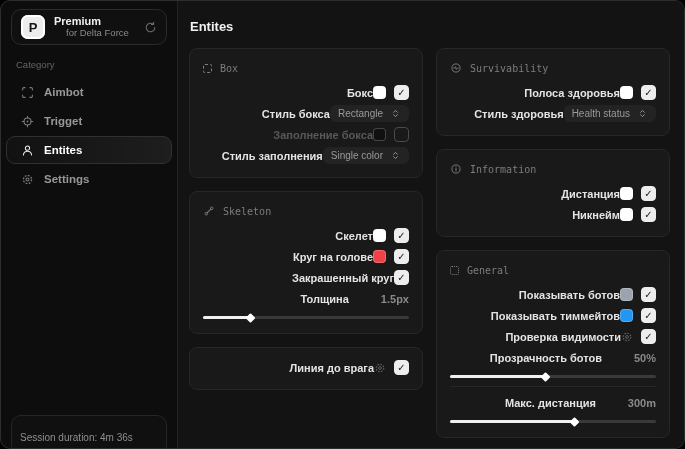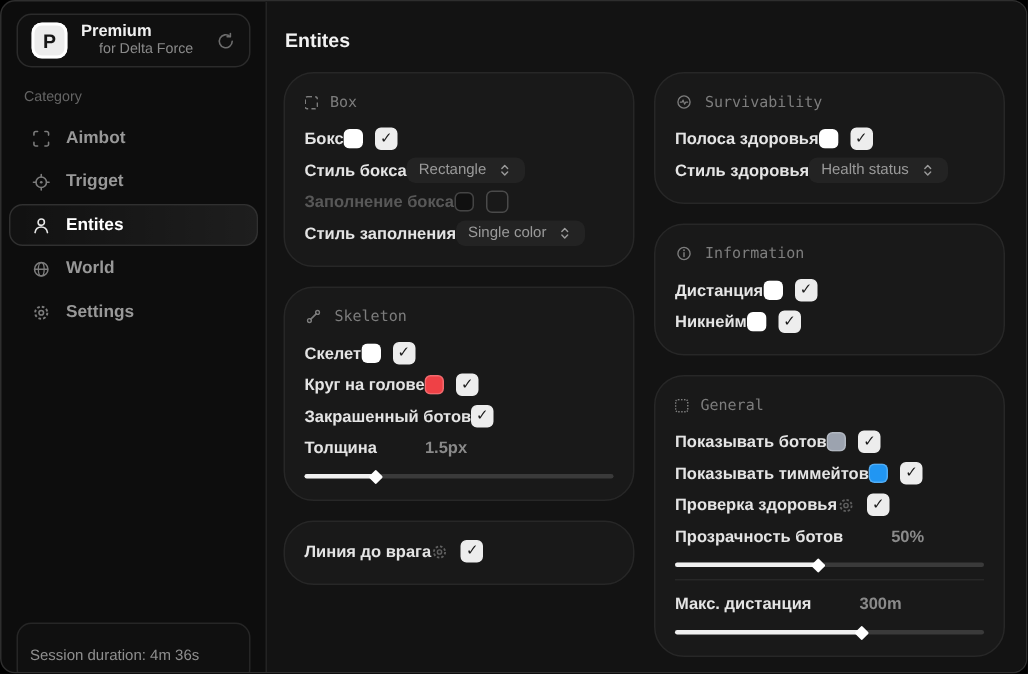--- a/index.html
+++ b/index.html
@@ -26,27 +26,27 @@
   .nav-item.active { color:#fff; border-color:#303030;
         background:linear-gradient(90deg, rgba(255,255,255,0.02), rgba(255,255,255,0.07)); }
   .nav-item.active .nico { color:#e8e8e8; }
   .session { margin-top:auto; margin-bottom:-8px; border:1px solid #262626; border-radius:10px;
              padding:16px 8px 12px; font-size:10px; color:#8f8f8f; background:#101010; }
   
   .main { flex:1; border-left:1px solid #232323; background:#131313; padding:10px 16px 10px 11px; overflow:hidden; }
   .page-title { font-size:13px; font-weight:700; color:#f2f2f2; margin:8px 0 14px 1px; }
   .cols { display:flex; gap:13px; }
   .col { width:234px; min-width:234px; display:flex; flex-direction:column; gap:13px; }
-  .panel { background:#191919; border:1px solid #272727; border-radius:20px; padding:9px 13px 11px; }
+  .panel { background:#191919; border:1px solid #272727; border-radius:8px; padding:9px 13px 11px; }
   .p-head { display:flex; gap:8px; align-items:center; color:#7d7d7d;
             font-family:"DejaVu Sans Mono", monospace; font-size:10px; height:20px; margin-bottom:4px; }
   .p-head .hico { display:flex; color:#7d7d7d; align-items:center; }
   .sq-dash { width:9px; height:9px; border:1px dashed #7d7d7d; border-radius:2px; display:inline-block; }
   .sq-dot  { width:9px; height:9px; border:1px dotted #7d7d7d; border-radius:2px; display:inline-block; }
-  .row { display:flex; justify-content:flex-start; align-items:center; height:21px; }
+  .row { display:flex; justify-content:flex-end; align-items:center; height:21px; }
   .lbl { font-size:11px; font-weight:700; color:#e4e4e4; }
   .row.disabled .lbl { color:#585858; }
   .ctrls { display:flex; gap:8px; align-items:center; }
   .swatch { width:13px; height:13px; border-radius:4px; border:1px solid rgba(255,255,255,0.22); cursor:pointer; }
   .cb { width:15px; height:15px; border-radius:4px; border:1.5px solid #4a4a4a;
         display:flex; align-items:center; justify-content:center; cursor:pointer; }
   .cb.on { background:#ededed; border-color:#ededed; }
   .cb.on::after { content:"\2713"; font-family:"DejaVu Sans", sans-serif; color:#1a1a1a; font-size:10px; font-weight:700; line-height:1; }
   .select { display:flex; align-items:center; gap:7px; background:#232323; border-radius:6px;
             padding:3px 8px; color:#9a9a9a; font-size:10px; cursor:pointer; }
@@ -151,28 +151,20 @@
         <span class="nico">
             <svg width="13" height="13">
               <use href="#i-entities"></use>
             </svg>
           </span>
         <span>Entites</span>
       </div>
       <div class="nav-item">
         <span class="nico">
             <svg width="13" height="13">
-              <use href="#i-globe"></use>
-            </svg>
-          </span>
-        <span>World</span>
-      </div>
-      <div class="nav-item">
-        <span class="nico">
-            <svg width="13" height="13">
               <use href="#i-gear"></use>
             </svg>
           </span>
         <span>Settings</span>
       </div>
     </nav>
 
     <div class="session">
       <span>Session duration: 4m 36s</span>
     </div>
@@ -247,21 +239,21 @@
             </span>
           </div>
           <div class="row">
             <span class="lbl">Круг на голове</span>
             <span class="ctrls">
               <span class="swatch" style="background: rgb(239, 65, 70);"></span>
               <span class="cb on"></span>
             </span>
           </div>
           <div class="row">
-            <span class="lbl">Закрашенный ботов</span>
+            <span class="lbl">Закрашенный круг</span>
             <span class="ctrls">
               <span class="cb on"></span>
             </span>
           </div>
           <div>
             <div class="row">
               <span class="lbl">Толщина</span>
               <span class="val">1.5px</span>
             </div>
             <div class="track">
@@ -358,21 +350,21 @@
             </span>
           </div>
           <div class="row">
             <span class="lbl">Показывать тиммейтов</span>
             <span class="ctrls">
               <span class="swatch" style="background: rgb(33, 150, 243);"></span>
               <span class="cb on"></span>
             </span>
           </div>
           <div class="row">
-            <span class="lbl">Проверка здоровья</span>
+            <span class="lbl">Проверка видимости</span>
             <span class="ctrls">
               <span class="gearbtn">
                   <svg width="12" height="12">
                     <use href="#i-gear"></use>
                   </svg>
                 </span>
               <span class="cb on"></span>
             </span>
           </div>
           <div>

